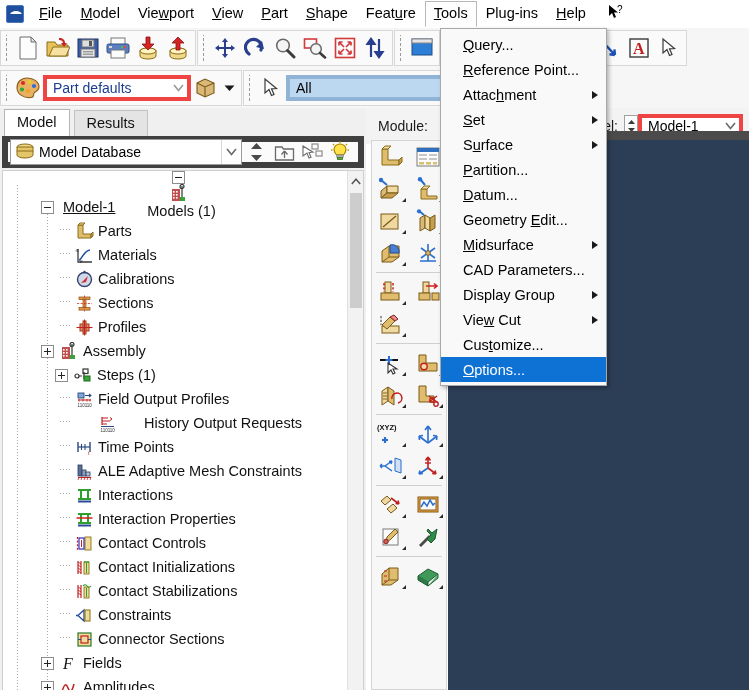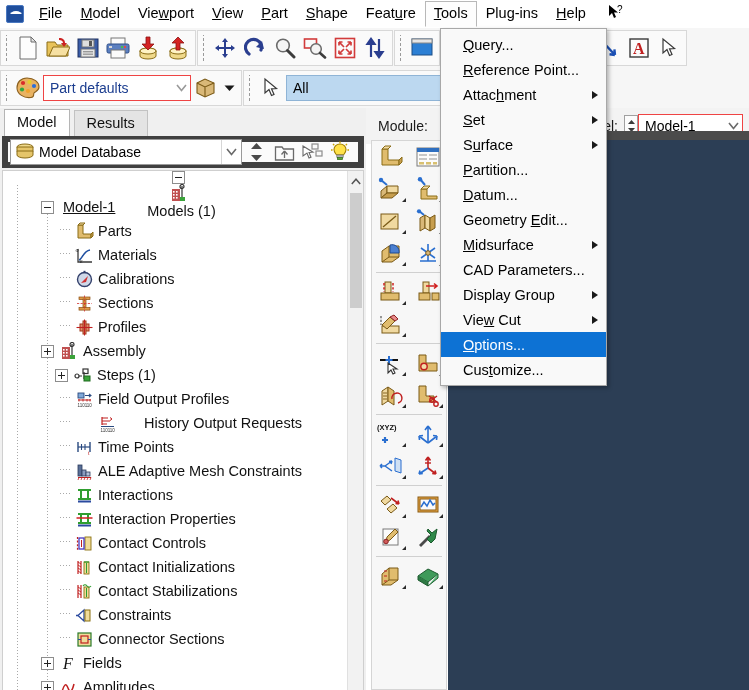--- a/index.html
+++ b/index.html
@@ -97,21 +97,21 @@
   }
   .ctx-label {
     font-size: 14px; color: #1a1a1a; margin: 0 6px 0 8px; white-space: nowrap;
   }
   .ctx-spin {
     width: 14px; height: 22px; flex: none;
     border: 1px solid #a0a0a0; background: #fcfcfc;
     display: flex; flex-direction: column; align-items: center; justify-content: center;
   }
   .ctx-combo {
-    height: 24px; border: 1px solid #ef4444; background: #ffffff;
+    height: 24px; border: 4px solid #ef4444; background: #ffffff;
     display: flex; align-items: center; font-size: 14px; color: #000;
     padding-left: 6px;
   }
   .combo-arrow {
     width: 17px; height: 100%;
     display: flex; align-items: center; justify-content: center;
     margin-left: auto;
   }
 
   
@@ -1138,21 +1138,21 @@
       <span>CAD Parameters...</span>
     </div>
     <div class="dd-item">
       <span>Display Group</span>
       <span class="dd-arrow"></span>
     </div>
     <div class="dd-item">
       <span>Vie<span class="mn">w</span> Cut</span>
       <span class="dd-arrow"></span>
     </div>
+    <div class="dd-item">
+      <span>Cus<span class="mn">t</span>omize...</span>
+    </div>
     <div class="dd-item sel">
       <span><span class="mn">O</span>ptions...</span>
     </div>
-    <div class="dd-item">
-      <span>Cus<span class="mn">t</span>omize...</span>
-    </div>
   </div>
 
 </div>
 
 </body></html>

